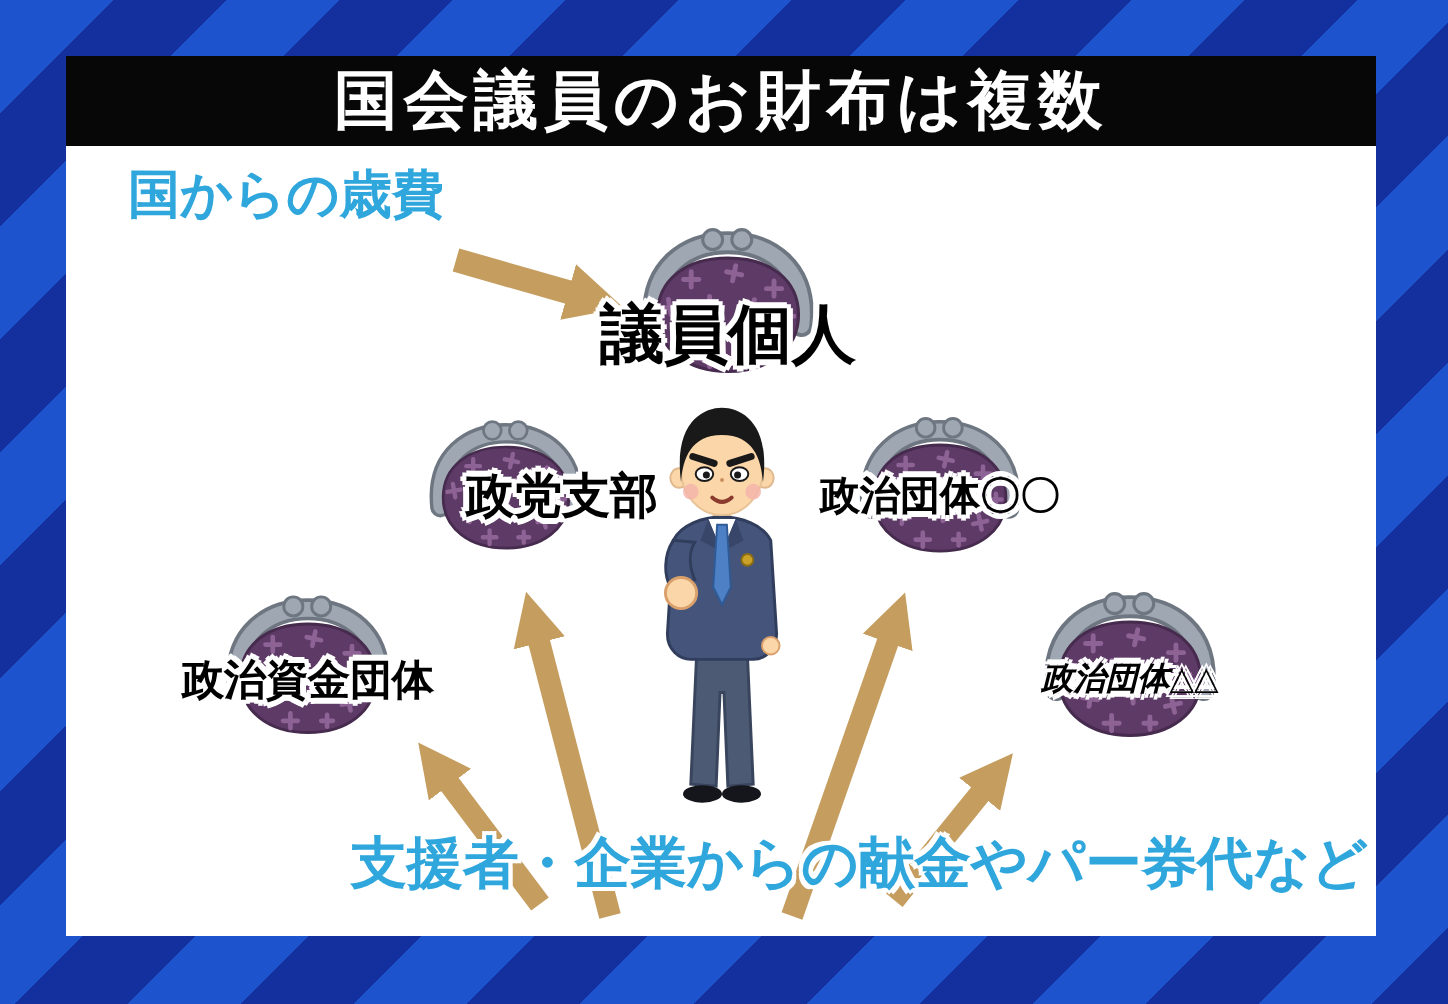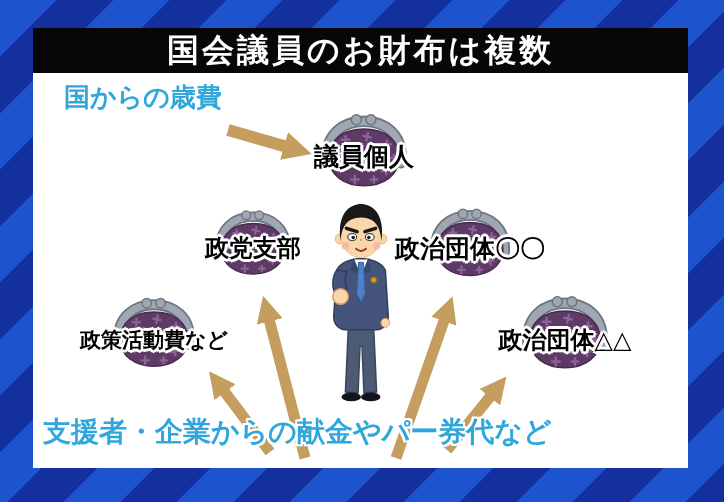--- a/index.html
+++ b/index.html
@@ -18,40 +18,40 @@
   }
   .title-text{
     color:#ffffff;font-size:32px;font-weight:bold;letter-spacing:3px;white-space:nowrap;
   }
   .note{
     position:absolute;font-weight:bold;color:#2fa7dd;white-space:nowrap;
     text-shadow:-2px -2px 0 #fff,2px -2px 0 #fff,-2px 2px 0 #fff,2px 2px 0 #fff,
                 -2px 0 0 #fff,2px 0 0 #fff,0 -2px 0 #fff,0 2px 0 #fff;
   }
   .note-top{left:64px;top:82px;font-size:26px;line-height:31px;}
-  .note-bottom{left:43px;top:413px;width:655px;text-align:left;font-size:28px;letter-spacing:0px;}
+  .note-bottom{left:29px;top:413px;width:655px;text-align:right;font-size:28px;letter-spacing:0px;}
   .arrows{position:absolute;left:0;top:0;width:724px;height:502px;pointer-events:none;}
   .wallet{position:absolute;}
   .wallet svg{position:absolute;left:0;top:0;width:100%;height:100%;}
   .wallet-label{
     position:absolute;left:50%;top:55%;transform:translate(-50%,-50%);
     font-weight:bold;color:#000;white-space:nowrap;
     text-shadow:-2px -2px 0 #fff,2px -2px 0 #fff,-2px 2px 0 #fff,2px 2px 0 #fff,
                 -3px 0 0 #fff,3px 0 0 #fff,0 -3px 0 #fff,0 3px 0 #fff;
   }
   .w1{left:318px;top:110px;width:92px;height:84px;}
   .w2{left:212px;top:204px;width:82px;height:80px;}
   .w3{left:110px;top:294px;width:88px;height:80px;}
   .w4{left:427px;top:204px;width:86px;height:80px;}
   .w5{left:519px;top:294px;width:92px;height:80px;}
-  .w1 .wallet-label{font-size:25px;}
-  .w2 .wallet-label{font-size:24px;}
+  .w1 .wallet-label{font-size:32px;margin-top:12px;}
+  .w2 .wallet-label{font-size:24px;margin-left:28px;}
   .w3 .wallet-label{font-size:21px;top:58%;}
-  .w4 .wallet-label{font-size:25px;}
-  .w5 .wallet-label{font-size:24px;top:58%;}
+  .w4 .wallet-label{font-size:20px;}
+  .w5 .wallet-label{font-size:16px;top:58%;font-style:italic;}
   .person{position:absolute;left:322px;top:200px;width:78px;height:216px;}
   .defs-holder{position:absolute;width:0;height:0;overflow:hidden;}
 </style>
 </head>
 <body>
 
 <div class="stage">
 
   <svg class="defs-holder" aria-hidden="true">
     <defs>
@@ -107,21 +107,21 @@
   <div class="wallet w2">
     <svg viewBox="0 0 120 100">
         <use href="#wallet-shape"></use>
       </svg>
     <div class="wallet-label">政党支部</div>
   </div>
   <div class="wallet w3">
     <svg viewBox="0 0 120 100">
         <use href="#wallet-shape"></use>
       </svg>
-    <div class="wallet-label">政策活動費など</div>
+    <div class="wallet-label">政治資金団体</div>
   </div>
   <div class="wallet w4">
     <svg viewBox="0 0 120 100">
         <use href="#wallet-shape"></use>
       </svg>
     <div class="wallet-label">政治団体〇〇</div>
   </div>
   <div class="wallet w5">
     <svg viewBox="0 0 120 100">
         <use href="#wallet-shape"></use>

